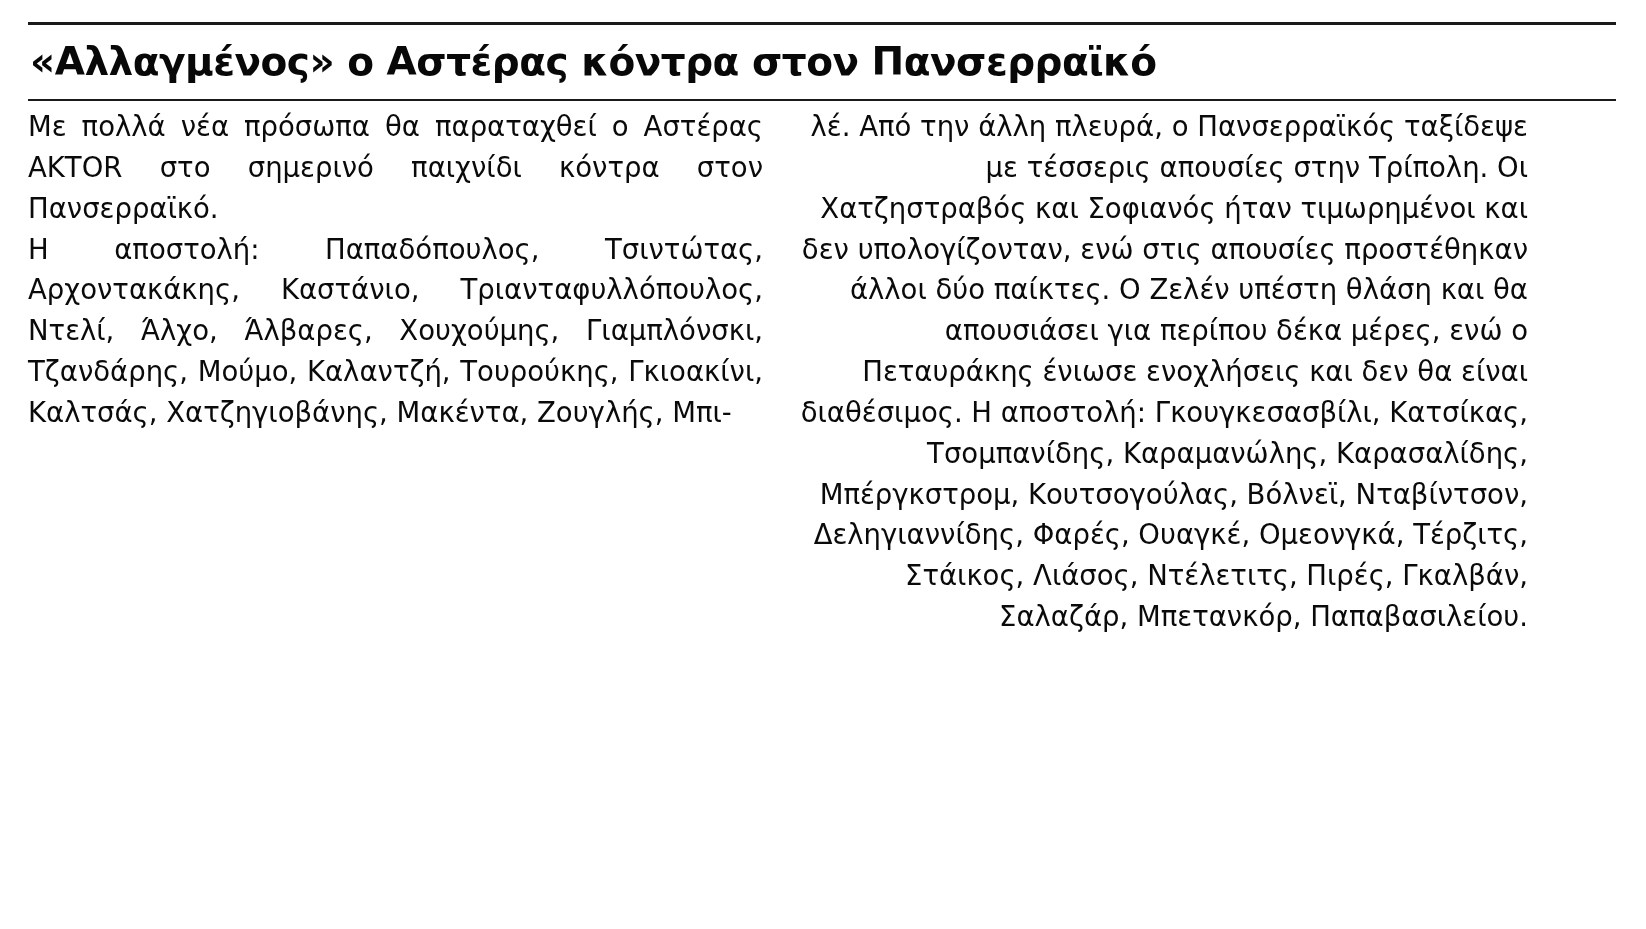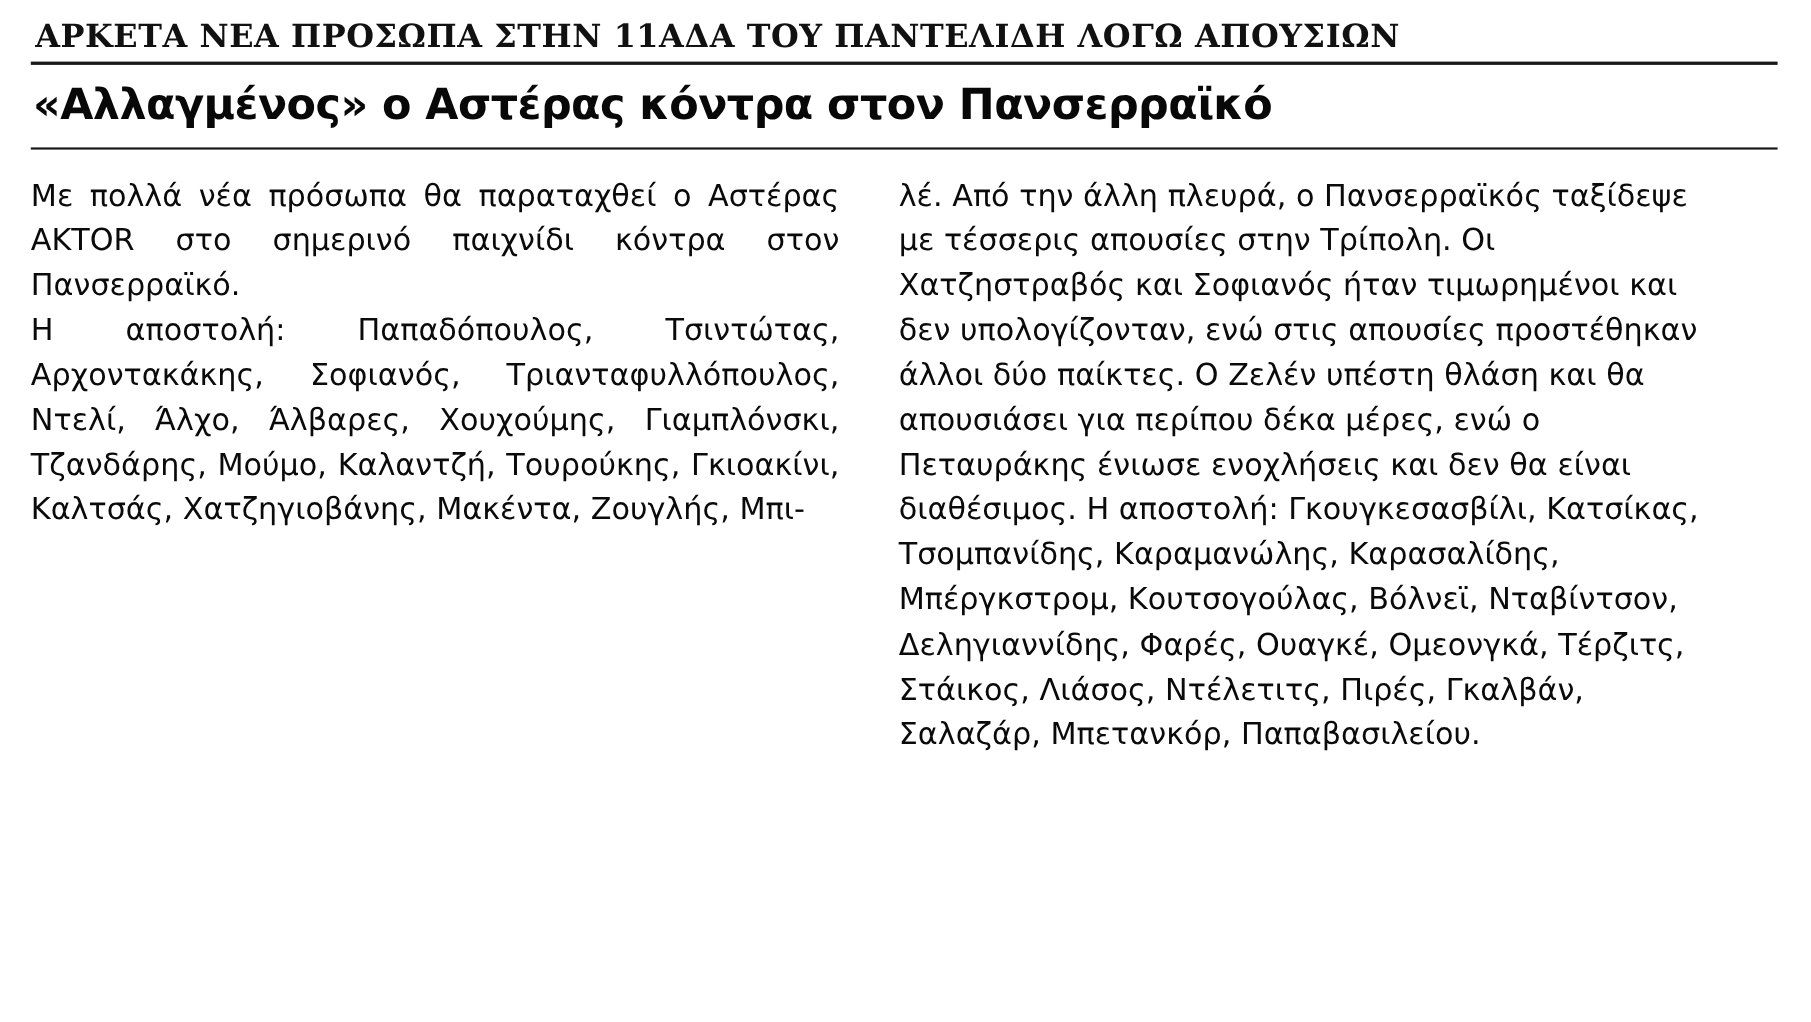--- a/index.html
+++ b/index.html
@@ -48,60 +48,59 @@
     white-space: nowrap;
   }
   .rule-thin {
     border: 0;
     border-top: 2px solid #1a1a1a;
     margin: 16px 0 0 0;
     width: 100%;
   }
   .body-cols {
     display: flex;
-    gap: 54px;
-    margin-top: 22px;
+    gap: 30px;
+    margin-top: 5px;
   }
   .col {
     width: 735px;
     font-size: 27.5px;
     line-height: 1.485;
     text-align: justify;
     text-justify: inter-word;
     color: #0a0a0a;
     font-family: "DejaVu Sans", sans-serif;
   }
   .col p {
     margin: 0;
   }
   .col p + p {
     margin-top: 0;
   }
   .col .last {
-    text-align: left;
+    text-align: right;
   }
 </style>
 </head>
 <body>
 
 <div class="page">
 
-  <div class="kicker">ΑΡΚΕΤΑ ΝΕΑ ΠΡΟΣΩΠΑ ΣΤΗΝ 11ΑΔΑ ΤΟΥ ΠΑΝΤΕΛΙΔΗ ΛΟΓΩ ΑΠΟΥΣΙΩΝ</div>
 
   <hr class="rule">
 
   <h1 class="headline">«Αλλαγμένος» ο Αστέρας κόντρα στον Πανσερραϊκό</h1>
 
   <hr class="rule-thin">
 
   <div class="body-cols">
 
     <div class="col">
       <p>Με πολλά νέα πρόσωπα θα παραταχθεί ο Αστέρας ΑΚΤΟR στο σημερινό παιχνίδι κόντρα στον Πανσερραϊκό.</p>
-      <p>Η αποστολή: Παπαδόπουλος, Τσιντώτας, Αρχοντακάκης, Σοφιανός, Τριανταφυλλόπουλος, Ντελί, Άλχο, Άλβαρες, Χουχούμης, Γιαμπλόνσκι, Τζανδάρης, Μούμο, Καλαντζή, Τουρούκης, Γκιοακίνι, Καλτσάς, Χατζηγιοβάνης, Μακέντα, Ζουγλής, Μπι-</p>
+      <p>Η αποστολή: Παπαδόπουλος, Τσιντώτας, Αρχοντακάκης, Καστάνιο, Τριανταφυλλόπουλος, Ντελί, Άλχο, Άλβαρες, Χουχούμης, Γιαμπλόνσκι, Τζανδάρης, Μούμο, Καλαντζή, Τουρούκης, Γκιοακίνι, Καλτσάς, Χατζηγιοβάνης, Μακέντα, Ζουγλής, Μπι-</p>
     </div>
 
     <div class="col">
       <p class="last">λέ. Από την άλλη πλευρά, ο Πανσερραϊκός ταξίδεψε με τέσσερις απουσίες στην Τρίπολη. Οι Χατζηστραβός και Σοφιανός ήταν τιμωρημένοι και δεν υπολογίζονταν, ενώ στις απουσίες προστέθηκαν άλλοι δύο παίκτες. Ο Ζελέν υπέστη θλάση και θα απουσιάσει για περίπου δέκα μέρες, ενώ ο Πεταυράκης ένιωσε ενοχλήσεις και δεν θα είναι διαθέσιμος. Η αποστολή: Γκουγκεσασβίλι, Κατσίκας, Τσομπανίδης, Καραμανώλης, Καρασαλίδης, Μπέργκστρομ, Κουτσογούλας, Βόλνεϊ, Νταβίντσον, Δεληγιαννίδης, Φαρές, Ουαγκέ, Ομεονγκά, Τέρζιτς, Στάικος, Λιάσος, Ντέλετιτς, Πιρές, Γκαλβάν, Σαλαζάρ, Μπετανκόρ, Παπαβασιλείου.</p>
     </div>
 
   </div>
 </div>
 
 </body></html>

